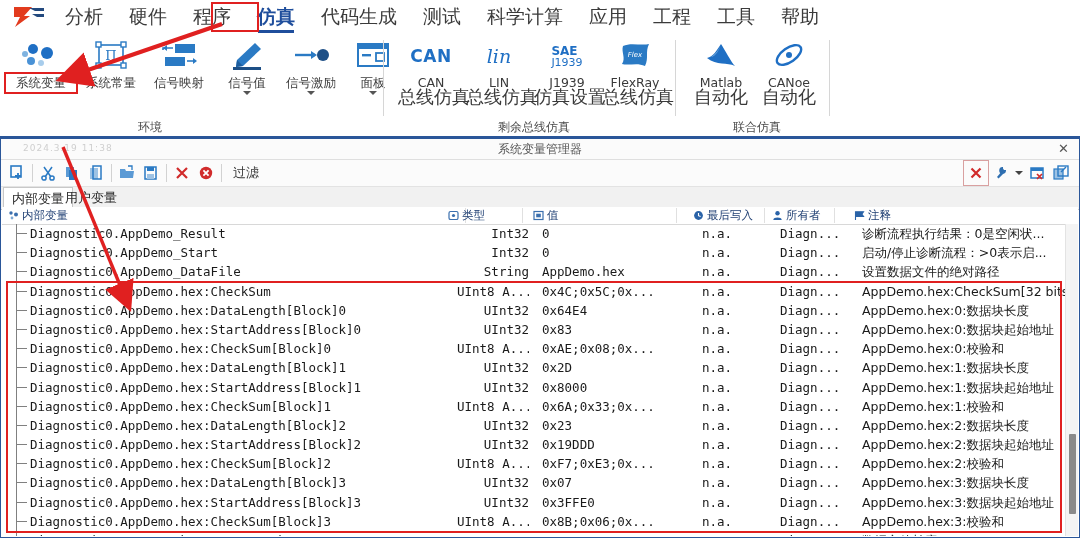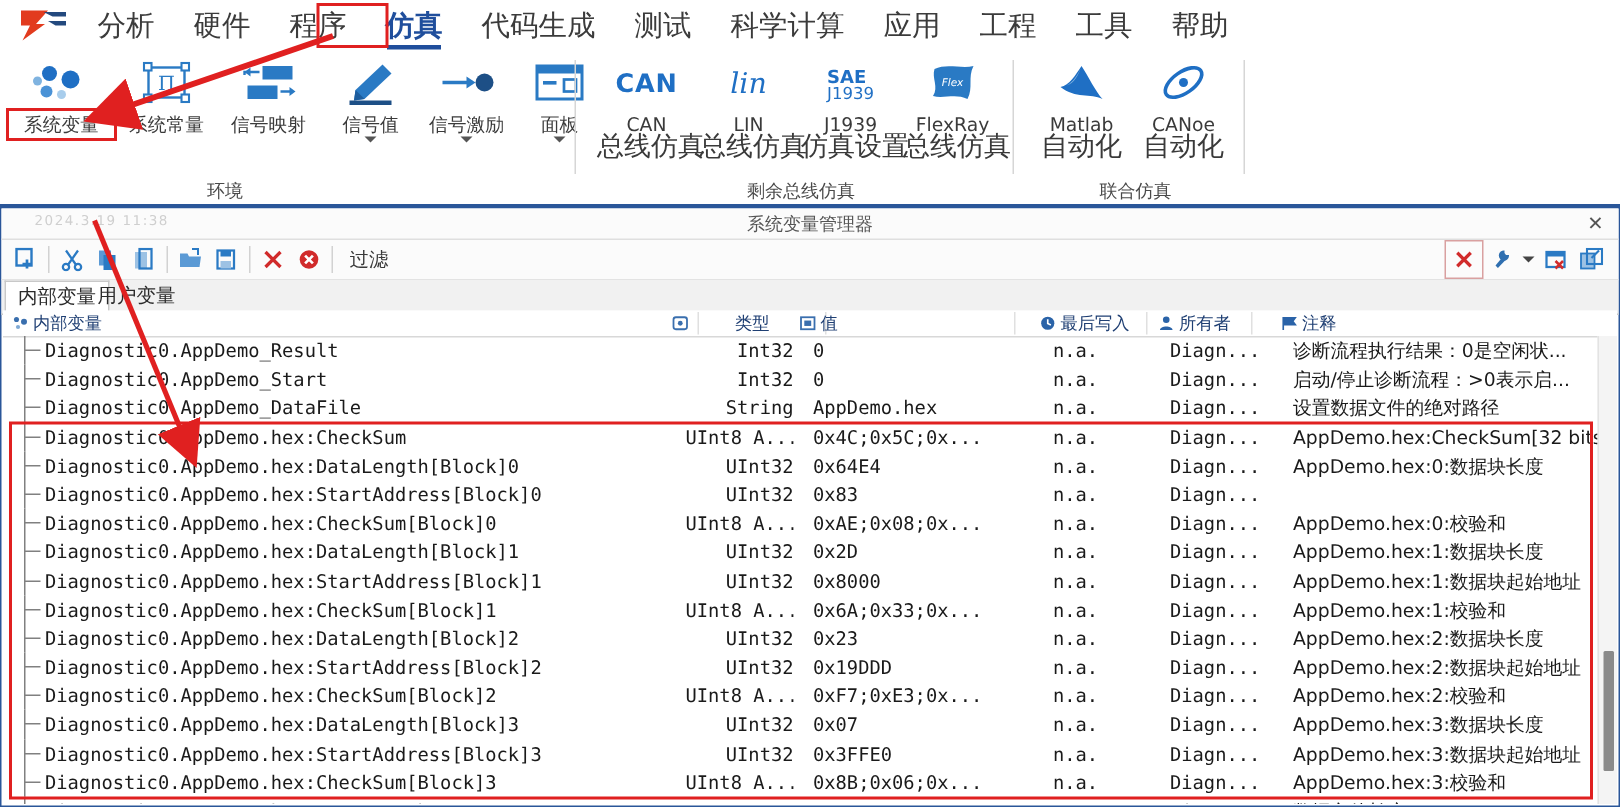--- a/index.html
+++ b/index.html
@@ -391,21 +391,21 @@
           <span class="hico">
             <svg width="11" height="11" viewBox="0 0 11 11">
                 <circle cx="3" cy="3" r="1.7" fill="#3a6fae"></circle>
                 <circle cx="8" cy="4.5" r="2" fill="#3a6fae"></circle>
                 <circle cx="4" cy="8" r="1.4" fill="#7fa9d4"></circle>
               </svg>
           </span>
           <span>内部变量</span>
           <span class="vline" style="right:-398px;"></span>
         </div>
-        <div class="gh" style="left:446px;gap:28px;">
+        <div class="gh" style="left:446px;">
           <span class="hico">
             <svg width="11" height="11" viewBox="0 0 11 11">
                 <rect x="1" y="1.5" width="9" height="8" rx="1.6" fill="none" stroke="#3a6fae" stroke-width="1.2"></rect>
                 <circle cx="5.5" cy="5.5" r="1.6" fill="#3a6fae"></circle>
               </svg>
           </span>
           <span>类型</span>
           <span class="vline" style="right:-38px;"></span>
         </div>
         <div class="gh" style="left:531px;">
@@ -500,20 +500,21 @@
             <div class="cell c-cmt cjk">AppDemo.hex:0:数据块长度</div>
           </div>
           <div class="row">
             <div class="tree-vert" style="top: 0px; height: 19.2px;"></div>
             <div class="tree-stub"></div>
             <div class="cell c-name">Diagnostic0.AppDemo.hex:StartAddress[Block]0</div>
             <div class="cell c-type">UInt32</div>
             <div class="cell c-val">0x83</div>
             <div class="cell c-last">n.a.</div>
             <div class="cell c-owner">Diagn...</div>
+            <div class="cell c-cmt cjk">AppDemo.hex:0:数据块起始地址</div>
           </div>
           <div class="row">
             <div class="tree-vert" style="top: 0px; height: 19.2px;"></div>
             <div class="tree-stub"></div>
             <div class="cell c-name">Diagnostic0.AppDemo.hex:CheckSum[Block]0</div>
             <div class="cell c-type">UInt8 A...</div>
             <div class="cell c-val">0xAE;0x08;0x...</div>
             <div class="cell c-last">n.a.</div>
             <div class="cell c-owner">Diagn...</div>
             <div class="cell c-cmt cjk">AppDemo.hex:0:校验和</div>

